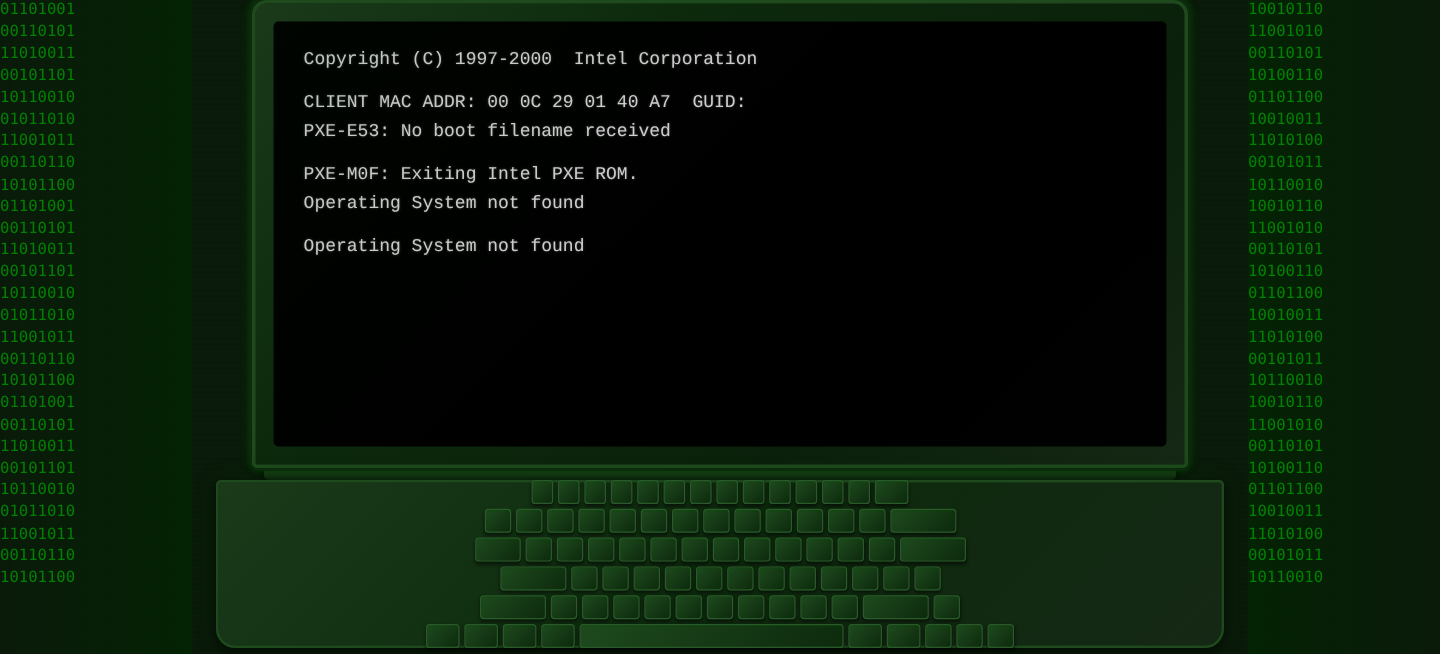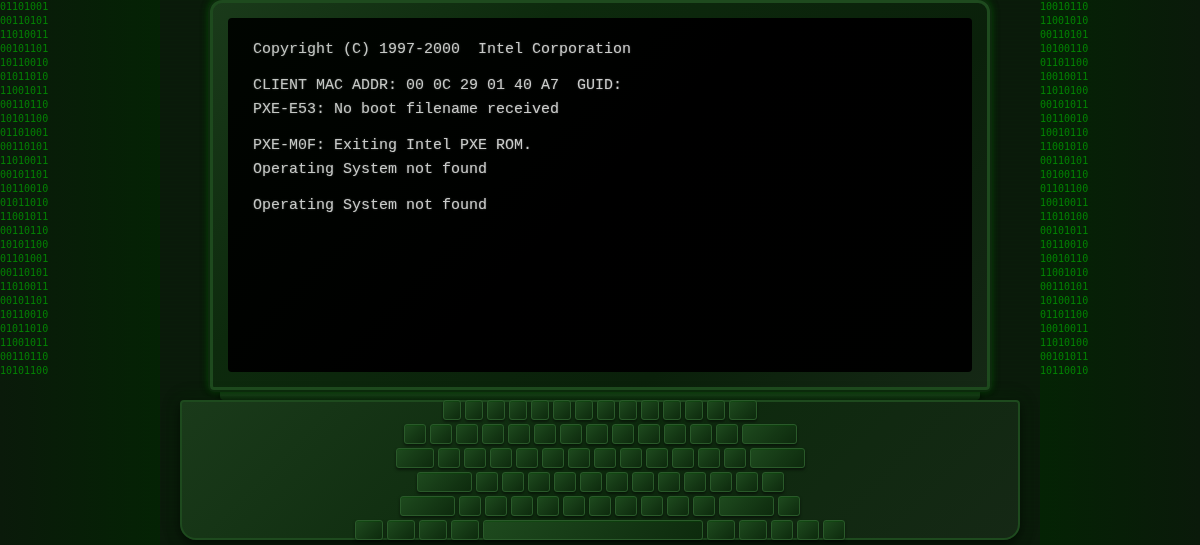--- a/index.html
+++ b/index.html
@@ -44,21 +44,21 @@
       top: 0; right: 0;
       width: 160px;
       height: 100%;
       background: linear-gradient(to left, #0a1a0a, rgba(0,40,0,0.6));
       overflow: hidden;
       z-index: 1;
     }
 
     .matrix-text {
       font-family: monospace;
-      font-size: 10px;
+      font-size: 13px;
       color: #00aa00;
       line-height: 1.4;
       word-break: break-all;
       opacity: 0.7;
       white-space: pre-wrap;
     }
 
     
     .laptop-container {
       position: absolute;

